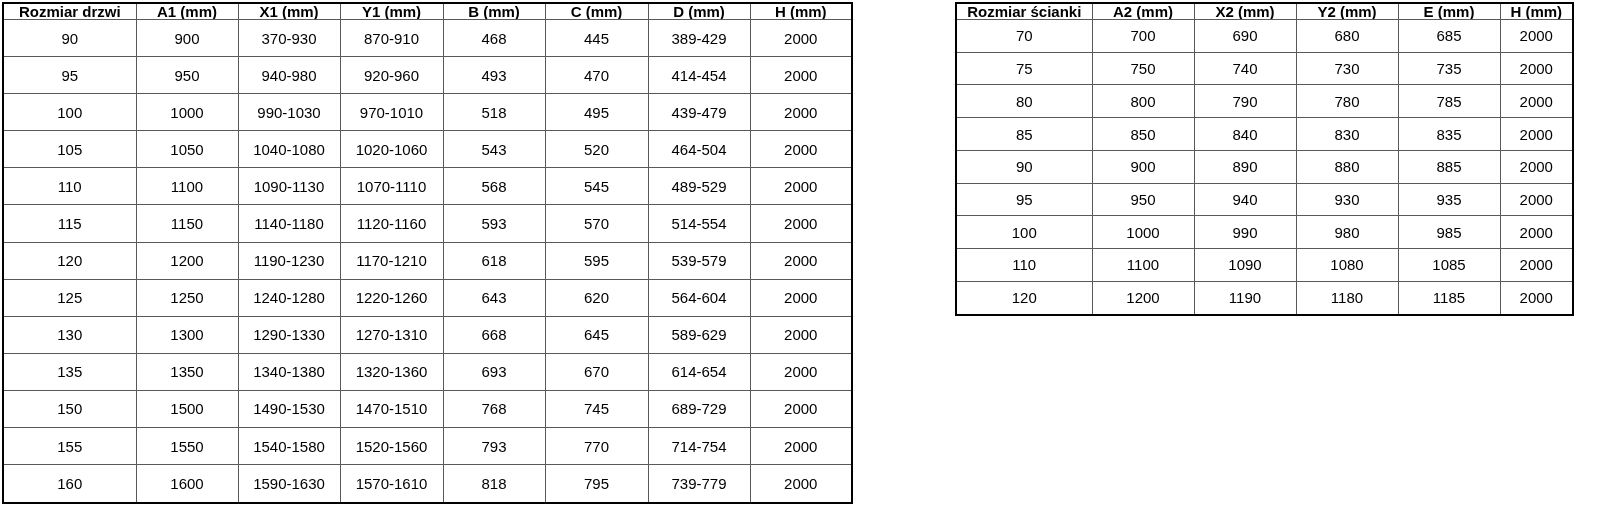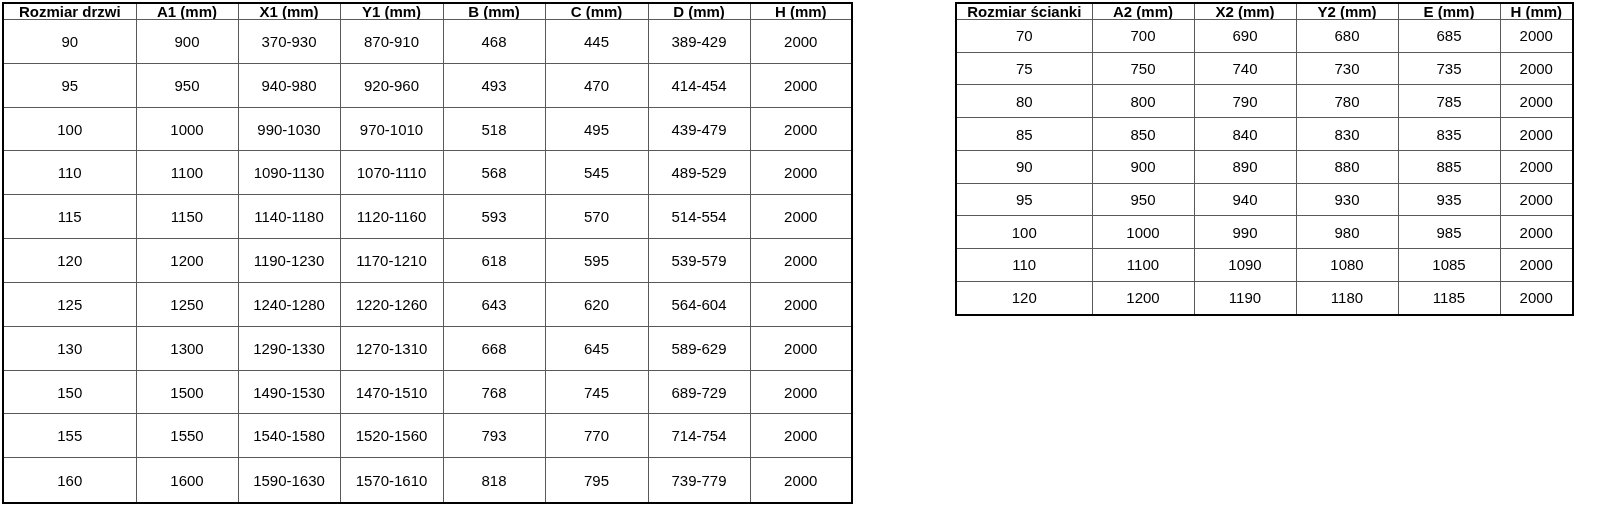--- a/index.html
+++ b/index.html
@@ -90,20 +90,30 @@
           <td>100</td>
           <td>1000</td>
           <td>990-1030</td>
           <td>970-1010</td>
           <td>518</td>
           <td>495</td>
           <td>439-479</td>
           <td>2000</td>
         </tr>
         <tr>
+          <td>105</td>
+          <td>1050</td>
+          <td>1040-1080</td>
+          <td>1020-1060</td>
+          <td>543</td>
+          <td>520</td>
+          <td>464-504</td>
+          <td>2000</td>
+        </tr>
+        <tr>
           <td>110</td>
           <td>1100</td>
           <td>1090-1130</td>
           <td>1070-1110</td>
           <td>568</td>
           <td>545</td>
           <td>489-529</td>
           <td>2000</td>
         </tr>
         <tr>
@@ -140,20 +150,30 @@
           <td>130</td>
           <td>1300</td>
           <td>1290-1330</td>
           <td>1270-1310</td>
           <td>668</td>
           <td>645</td>
           <td>589-629</td>
           <td>2000</td>
         </tr>
         <tr>
+          <td>135</td>
+          <td>1350</td>
+          <td>1340-1380</td>
+          <td>1320-1360</td>
+          <td>693</td>
+          <td>670</td>
+          <td>614-654</td>
+          <td>2000</td>
+        </tr>
+        <tr>
           <td>150</td>
           <td>1500</td>
           <td>1490-1530</td>
           <td>1470-1510</td>
           <td>768</td>
           <td>745</td>
           <td>689-729</td>
           <td>2000</td>
         </tr>
         <tr>

